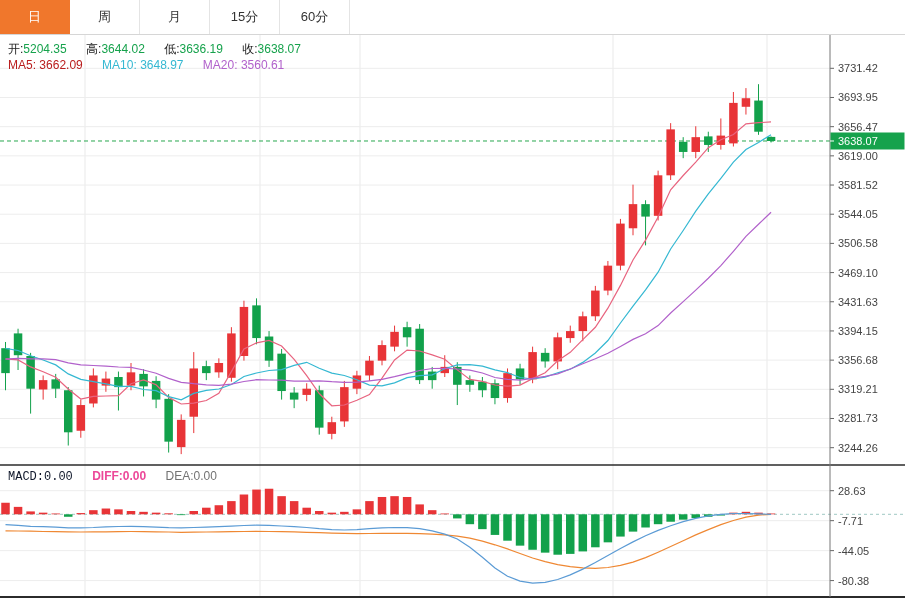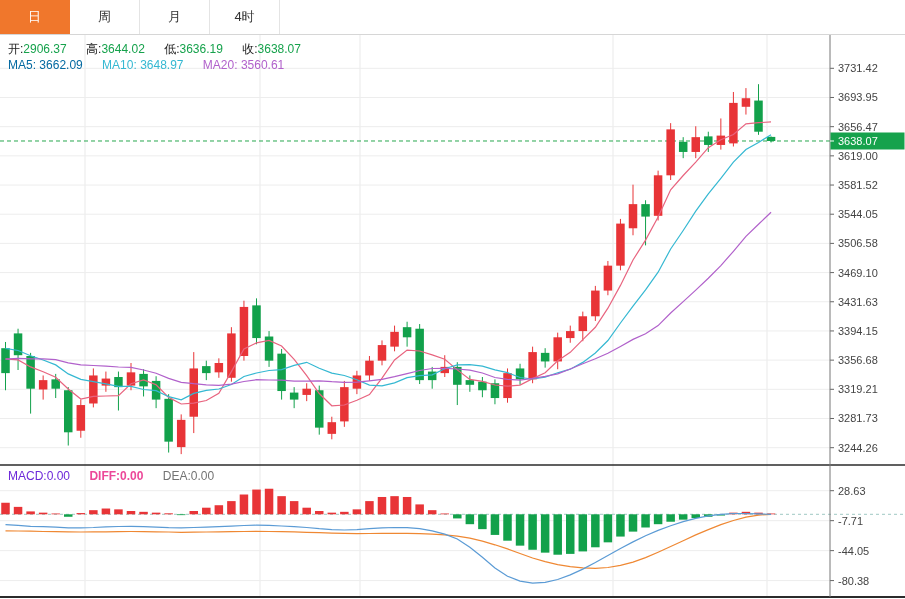--- a/index.html
+++ b/index.html
@@ -280,33 +280,34 @@
     <line x1="830" y1="35" x2="830" y2="597" stroke="#777" stroke-width="1"></line>
     <rect x="830.5" y="132.4969041900181" width="74" height="17" fill="#16a24c"></rect>
     <line x1="830" y1="140.9969041900181" x2="834" y2="140.9969041900181" stroke="#fff" stroke-width="1"></line>
     <text x="838" y="144.9969041900181" font-size="11" fill="#fff">3638.07</text>
   </svg>
 
 <div class="tabbar" id="tabbar">
     <div class="tab active">日</div>
     <div class="tab">周</div>
     <div class="tab">月</div>
-    <div class="tab">4时</div>
+    <div class="tab">15分</div>
+    <div class="tab">60分</div>
   </div>
 
 <div class="legend" id="ohlcLegend">
-  <span class="item"><span class="lbl">开:</span><span class="gval">2906.37</span></span>
+  <span class="item"><span class="lbl">开:</span><span class="gval">5204.35</span></span>
   <span class="item"><span class="lbl">高:</span><span class="gval">3644.02</span></span>
   <span class="item"><span class="lbl">低:</span><span class="gval">3636.19</span></span>
   <span class="item"><span class="lbl">收:</span><span class="gval">3638.07</span></span>
 </div>
 
 <div class="legend" id="maLegend">
-  <span class="item" style="color: #0369a1; text-align: right;"><span>MA5:</span> <span>3662.09</span></span>
+  <span class="item" style="color: #b91c1c; text-align: right;"><span>MA5:</span> <span>3662.09</span></span>
   <span class="item" style="color: rgb(53, 184, 210); margin-top: 48px;"><span>MA10:</span> <span>3648.97</span></span>
   <span class="item" style="color: rgb(177, 97, 203);"><span>MA20:</span> <span>3560.61</span></span>
 </div>
 
 <div class="legend" id="macdLegend">
-  <span class="item" style="color: #6d28d9;"><span>MACD:</span><span>0.00</span></span>
+  <span class="item" style="color: #0f172a; font-family: Liberation Mono, monospace;"><span>MACD:</span><span>0.00</span></span>
   <span class="item" style="color: #ec4899; font-weight: bold;"><span>DIFF:</span><span>0.00</span></span>
   <span class="item" style="color: #737373;"><span>DEA:</span><span>0.00</span></span>
 </div>
 
 </body></html>

